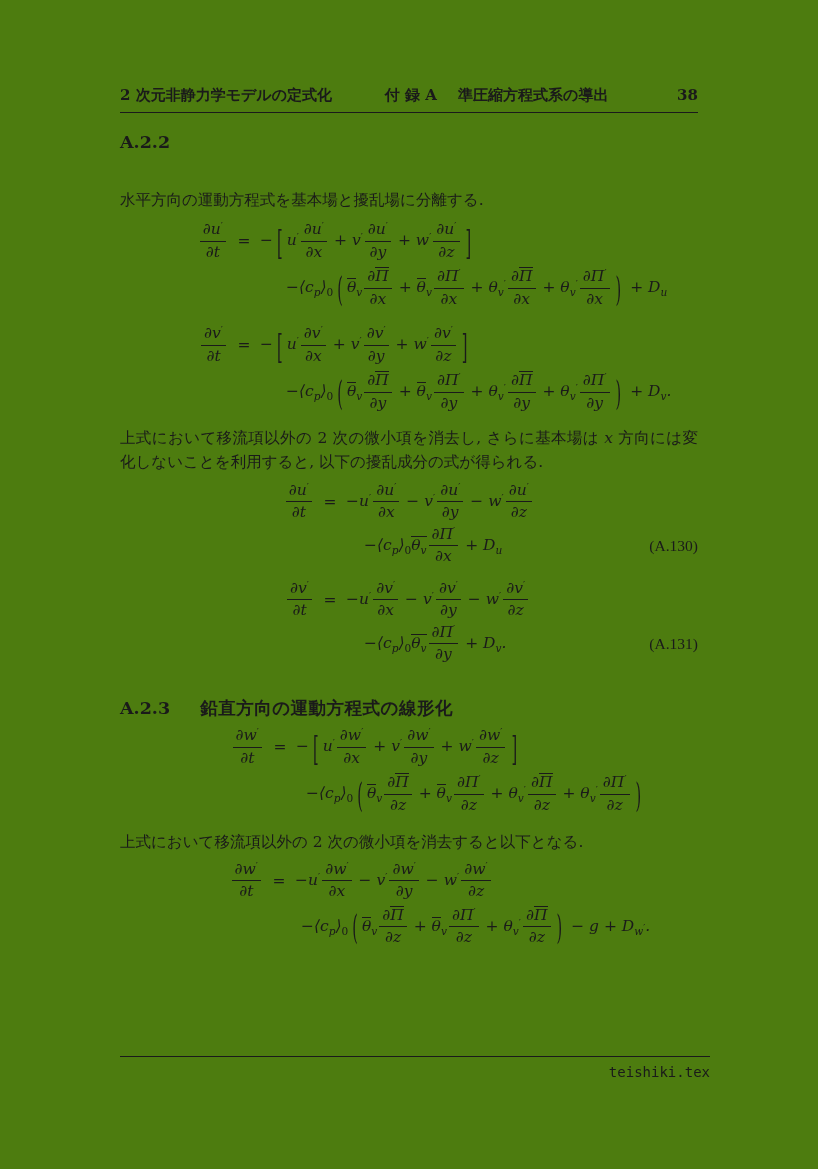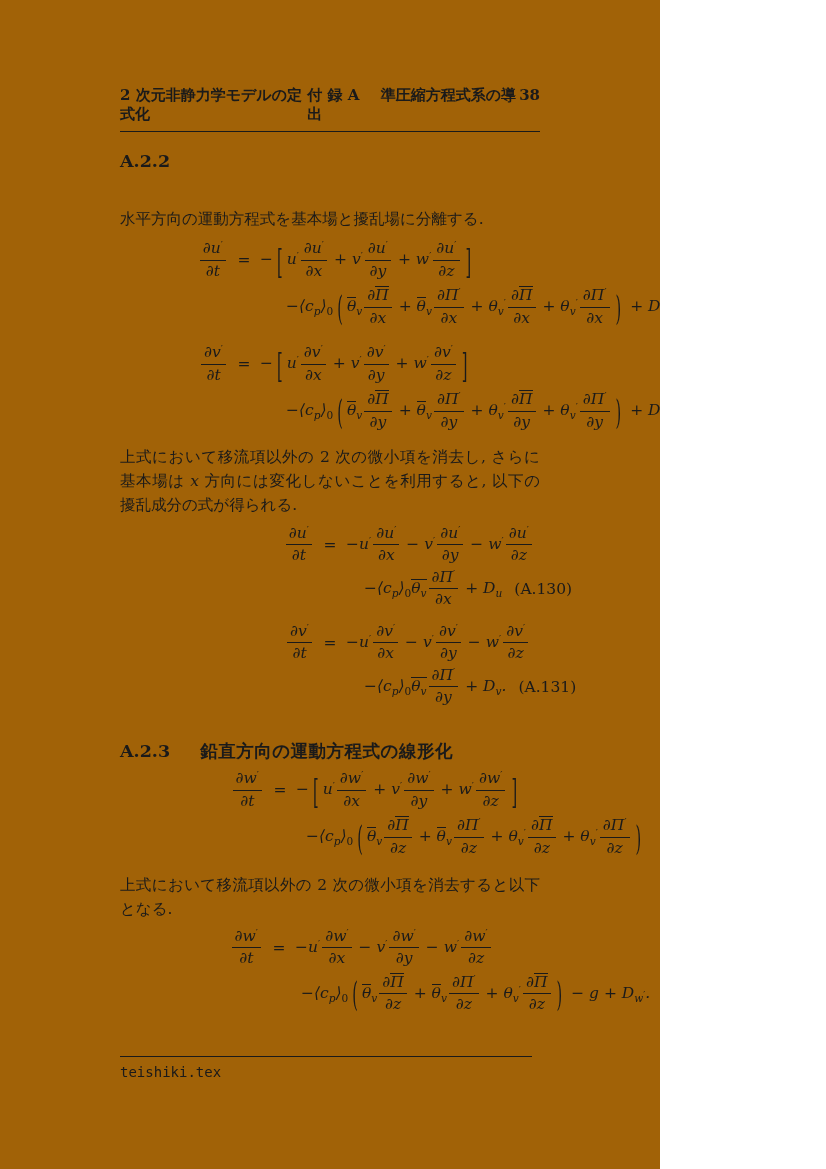--- a/index.html
+++ b/index.html
@@ -1,21 +1,21 @@
 <!DOCTYPE html>
 <html><head>
 <meta charset="utf-8">
 <style>
   html,body{margin:0;padding:0;background:#ffffff;}
   .page{
     position:relative;
-    width:660px;height:1169px;
+    width:818px;height:1169px;
     box-sizing:border-box;
     padding:86px 120px 0 120px;
-    background:#a16207;
+    background:#4d7c0f;
     color:#1a1a1a;
     font-family:"DejaVu Serif","Liberation Serif",serif;
     overflow:hidden;
   }
   
   .header{
     display:flex;justify-content:space-between;align-items:baseline;
     font-weight:bold;font-size:15px;line-height:1.25;
     border-bottom:1.5px solid #1a1a1a;padding-bottom:7px;
   }
@@ -40,43 +40,43 @@
   .g2{margin:6px 0 0 148px;}
   .g3{margin:4px 0 0 98px;}
   .g4{margin:4px 0 0 97px;}
   .eqrow{display:flex;align-items:center;white-space:nowrap;min-height:47px;}
   .g2 .eqrow{min-height:44px;}
   .g4 .eqrow{min-height:46px;}
   .row-short{min-height:26px !important;}
   .pairgap{margin-top:10px;}
   .eq-lhs{width:46px;display:flex;justify-content:flex-end;align-items:center;flex-shrink:0;}
   .eq-rel{width:32px;text-align:center;flex-shrink:0;}
-  .eq-tag{margin-left:auto;font-style:normal;flex-shrink:0;padding-left:12px;}
+  .eq-tag{margin-left:auto;font-style:normal;flex-shrink:0;padding-left:12px;font-family:Liberation Serif, serif;}
   .g1 .csp{display:inline-block;width:104px;flex-shrink:0;}
   .g2 .csp{display:inline-block;width:96px;flex-shrink:0;}
   .g3 .csp{display:inline-block;width:88px;flex-shrink:0;}
   .g4 .csp{display:inline-block;width:84px;flex-shrink:0;}
   
   .math{font-family:"DejaVu Serif","Liberation Serif",serif;font-style:italic;}
   .mfrac{display:inline-flex;flex-direction:column;align-items:stretch;vertical-align:middle;
          text-align:center;margin:0 2px;line-height:1.25;}
   .mnum{display:block;border-bottom:1px solid #1a1a1a;padding:0 3px 1px 3px;}
   .mden{display:block;padding:1px 3px 0 3px;}
   .msub{font-size:68%;vertical-align:-0.4em;}
   .msub .mpr{font-size:85%;}
   .mup{font-style:normal;}
   .mol{display:inline-block;border-top:1px solid #1a1a1a;line-height:1.05;}
   .mpr{font-size:62%;vertical-align:0.5em;font-style:normal;}
   .mbig{display:inline-block;transform:scaleY(2.35);transform-origin:center;
         vertical-align:middle;font-style:normal;margin:0 4px;font-size:94%;}
   
   .footer{
-    position:absolute;left:120px;right:128px;top:1056px;
+    position:absolute;left:120px;right:108px;top:1056px;
     border-top:1.5px solid #1a1a1a;padding-top:7px;
-    display:flex;justify-content:flex-start;align-items:baseline;
+    display:flex;justify-content:flex-end;align-items:baseline;
     font-size:14.5px;
   }
   .f-left{font-family:"DejaVu Sans Mono","Liberation Mono",monospace;font-size:14px;}
 </style>
 </head>
 <body>
 
 <div class="page">
 
   <div class="header">

